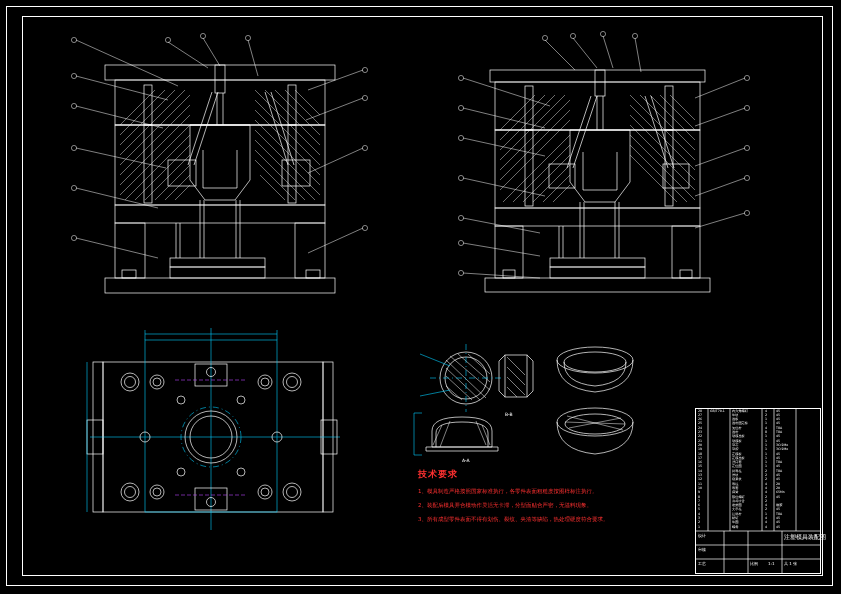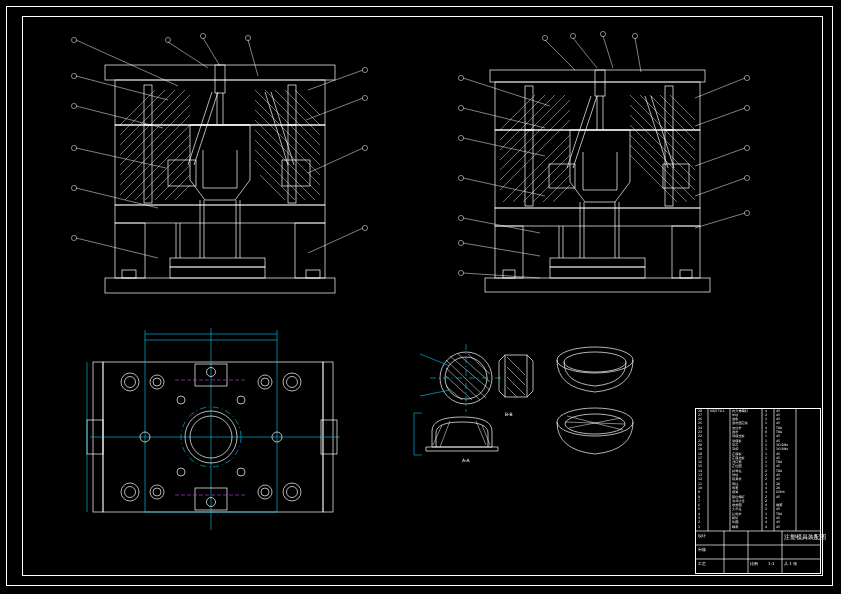--- a/index.html
+++ b/index.html
@@ -509,20 +509,26 @@
       <ellipse cx="50" cy="26" rx="30" ry="10"></ellipse>
       <path d="M12 24 Q12 52 50 56 Q88 52 88 24"></path>
     </g>
     <g class="stroke-w-thin">
       <line x1="22" y1="18" x2="78" y2="32"></line>
       <line x1="20" y1="24" x2="80" y2="26"></line>
       <line x1="24" y1="30" x2="76" y2="20"></line>
     </g>
   </svg>
 
+  <div class="abs" style="left:418px; top:468px; width:250px;">
+    <div class="tech-title">技术要求</div>
+    <div class="tech-line" style="margin-top:6px;">1、模具制造严格按照国家标准执行，各零件表面粗糙度按图样标注执行。</div>
+    <div class="tech-line" style="margin-top:6px;">2、装配后模具开合模动作灵活无卡滞，分型面贴合严密，无溢料现象。</div>
+    <div class="tech-line" style="margin-top:6px;">3、所有成型零件表面不得有划伤、裂纹、夹渣等缺陷，热处理硬度符合要求。</div>
+  </div>
 
   <div class="abs bom">
 
     <svg class="abs" style="left:0; top:0;" width="124" height="164" viewBox="0 0 124 164">
       <g class="stroke-w">
         <line x1="12" y1="0" x2="12" y2="122"></line>
         <line x1="34" y1="0" x2="34" y2="122"></line>
         <line x1="66" y1="0" x2="66" y2="122"></line>
         <line x1="78" y1="0" x2="78" y2="122"></line>
         <line x1="100" y1="0" x2="100" y2="122"></line>

